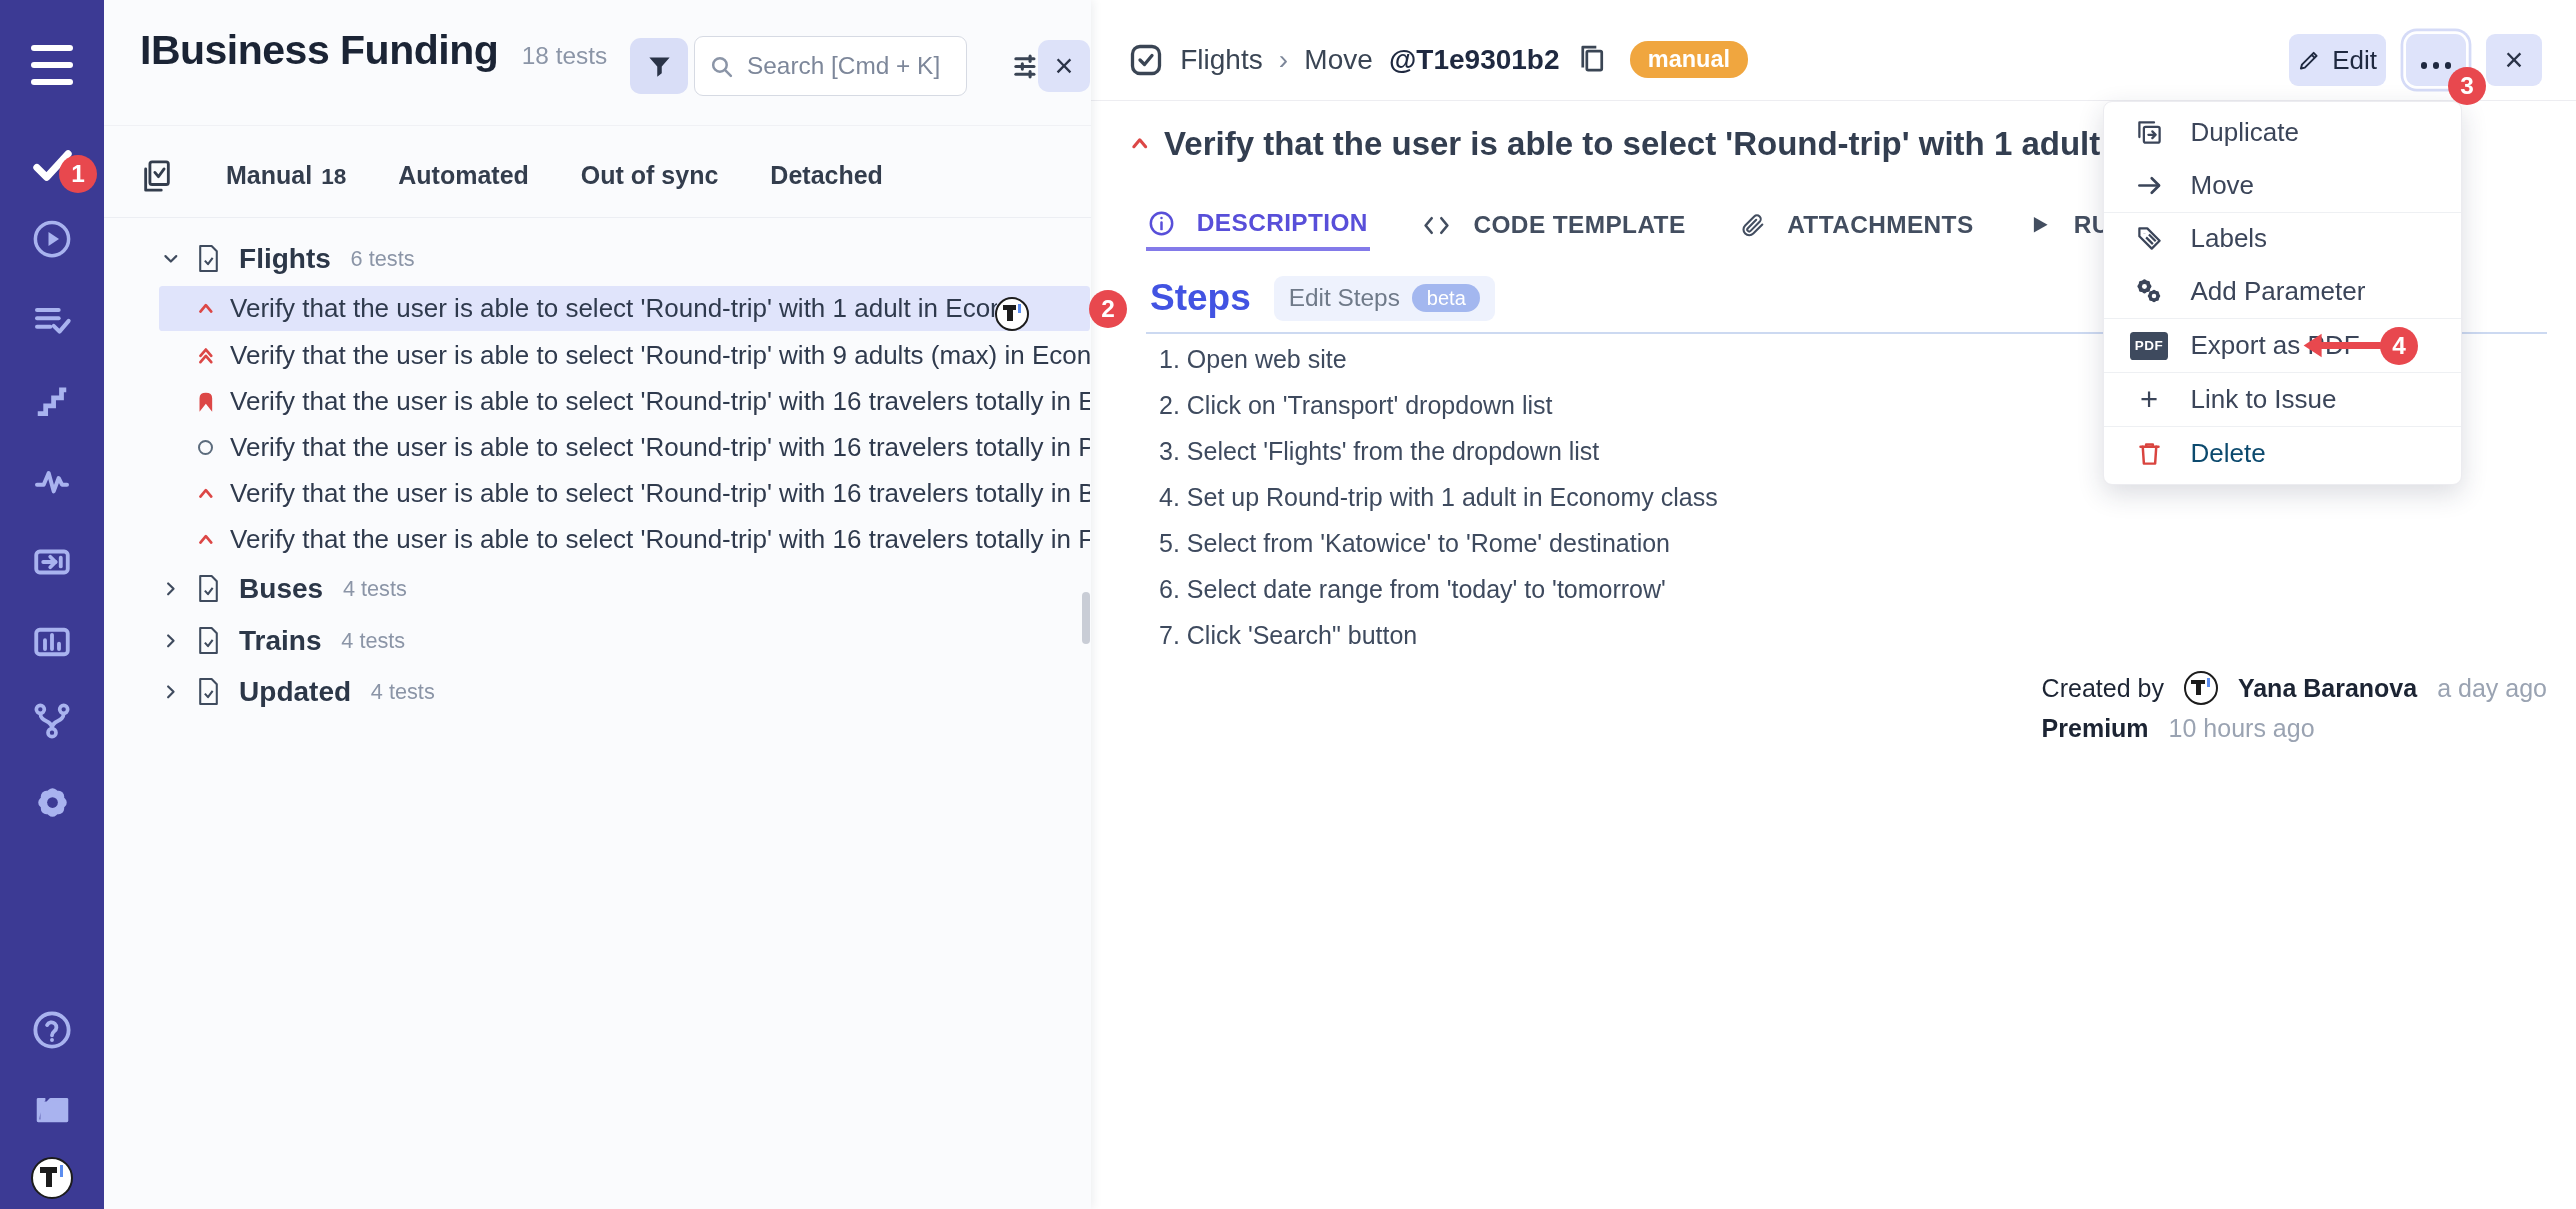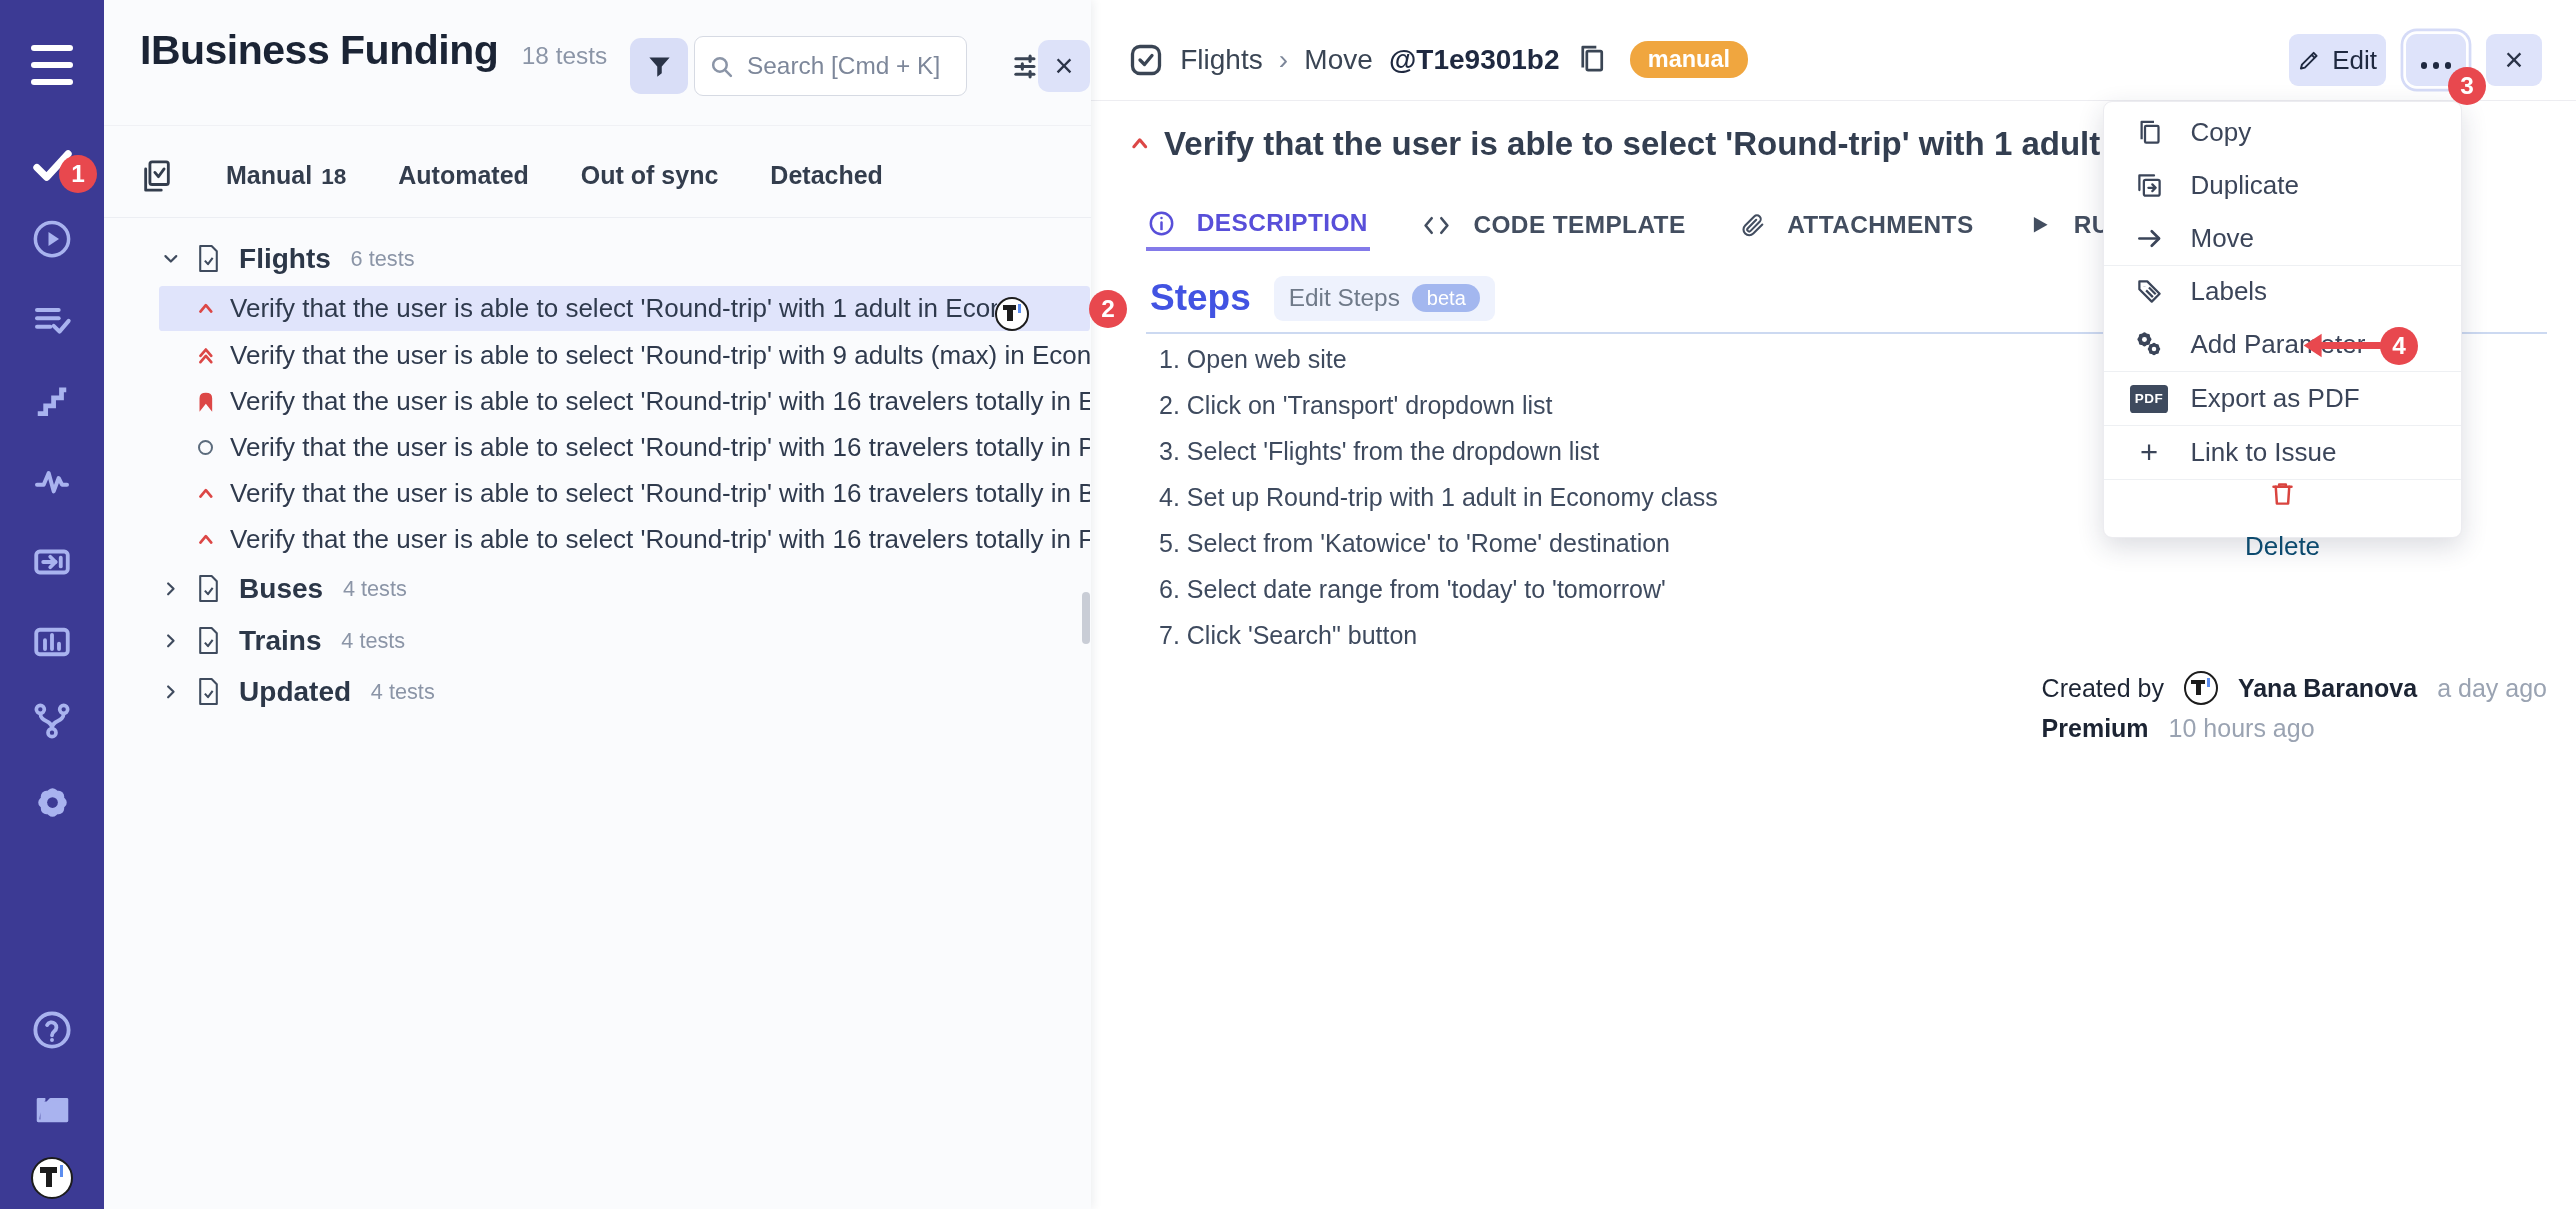--- a/index.html
+++ b/index.html
@@ -98,21 +98,21 @@
   .meta-row { display:flex; align-items:center; gap:20px; height:40px; font-size:25px; }
   .meta-label { color:#1c2433; }
   .meta-name { color:#1c2433; font-weight:bold; }
   .meta-ago { color:#9aa3b2; }
 
   
   .menu { position:absolute; left:2103px; top:101px; width:359px; background:#fff; border:0.9px solid #ececf0; border-radius:9px;
           box-shadow:0 9px 27px rgba(30,35,70,.16); padding:3.6px 0; z-index:90; }
   .mi { height:53px; display:flex; align-items:center; gap:23.5px; padding:0 27px; font-size:26px; color:#3b4559; cursor:pointer; }
   .mi .mic { width:36px; display:flex; justify-content:center; }
-  .mi.danger { color:#0c4a6e;flex-direction:column; }
+  .mi.danger { color:#0c4a6e; }
   .mdiv { height:0.9px; background:#eef0f3; margin:0; }
   .pdf-badge { background:#3e4a5e; color:#fff; font-size:13.5px; font-weight:bold; border-radius:3.6px; padding:6.3px 4.5px; letter-spacing:0.5px; }
   .plus-ic { font-size:31px; color:#3b4559; line-height:1; }
 
   
   .annot-arrow { position:absolute; z-index:200; }
 </style>
 </head>
 <body>
 
@@ -516,31 +516,20 @@
       <span class="meta-name">Premium</span>
       <span class="meta-ago">10 hours ago</span>
     </div>
   </div>
 </main>
 
 <div class="menu">
   <div class="mi">
     <span class="mic">
         <svg width="27" height="27" viewBox="0 0 24 24">
-          <g stroke="#3b4559" stroke-width="2" fill="none" stroke-linejoin="round">
-            <rect x="8" y="6" width="12" height="15" rx="1"></rect>
-            <path d="M5 18 V2.5 h11"></path>
-          </g>
-        </svg>
-      </span>
-    <span>Copy</span>
-  </div>
-  <div class="mi">
-    <span class="mic">
-        <svg width="27" height="27" viewBox="0 0 24 24">
           <g stroke="#3b4559" stroke-width="2" fill="none" stroke-linecap="round" stroke-linejoin="round">
             <rect x="7" y="7" width="14" height="14" rx="1.5"></rect>
             <path d="M3 16 V3 h13"></path>
             <path d="M11 14 h6 M14.5 11 l3 3 -3 3"></path>
           </g>
         </svg>
       </span>
     <span>Duplicate</span>
   </div>
   <div class="mi">

